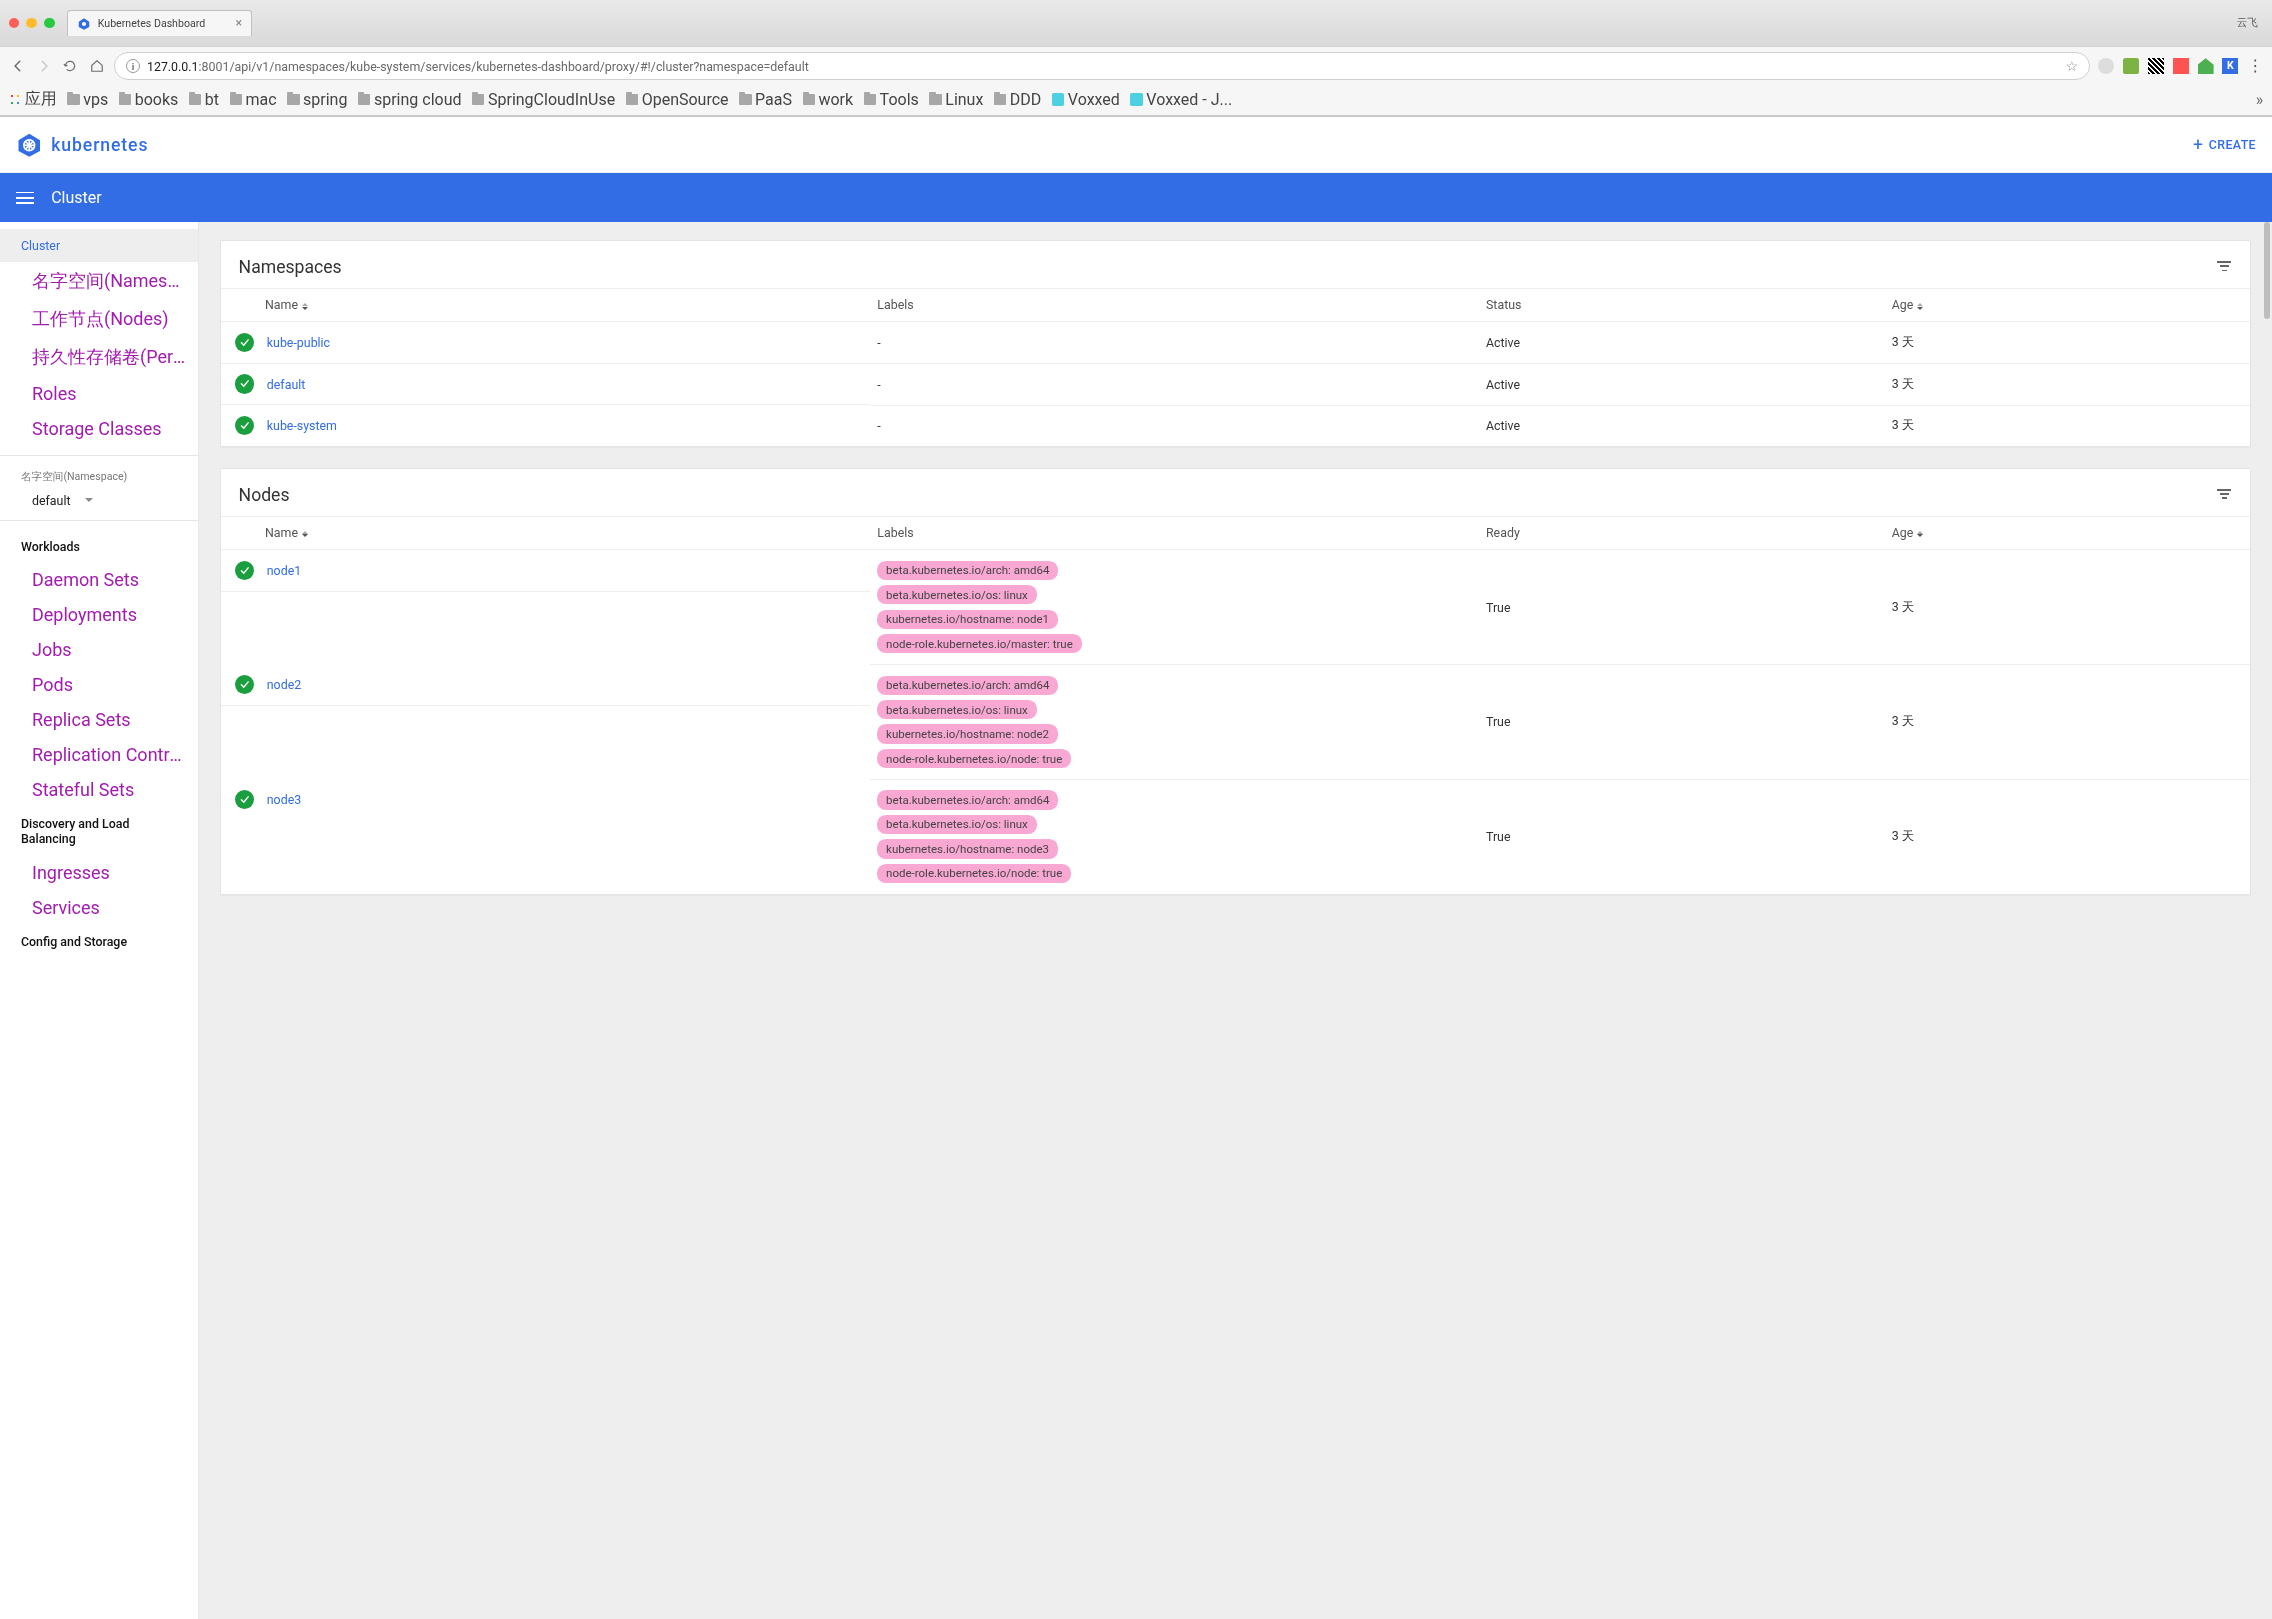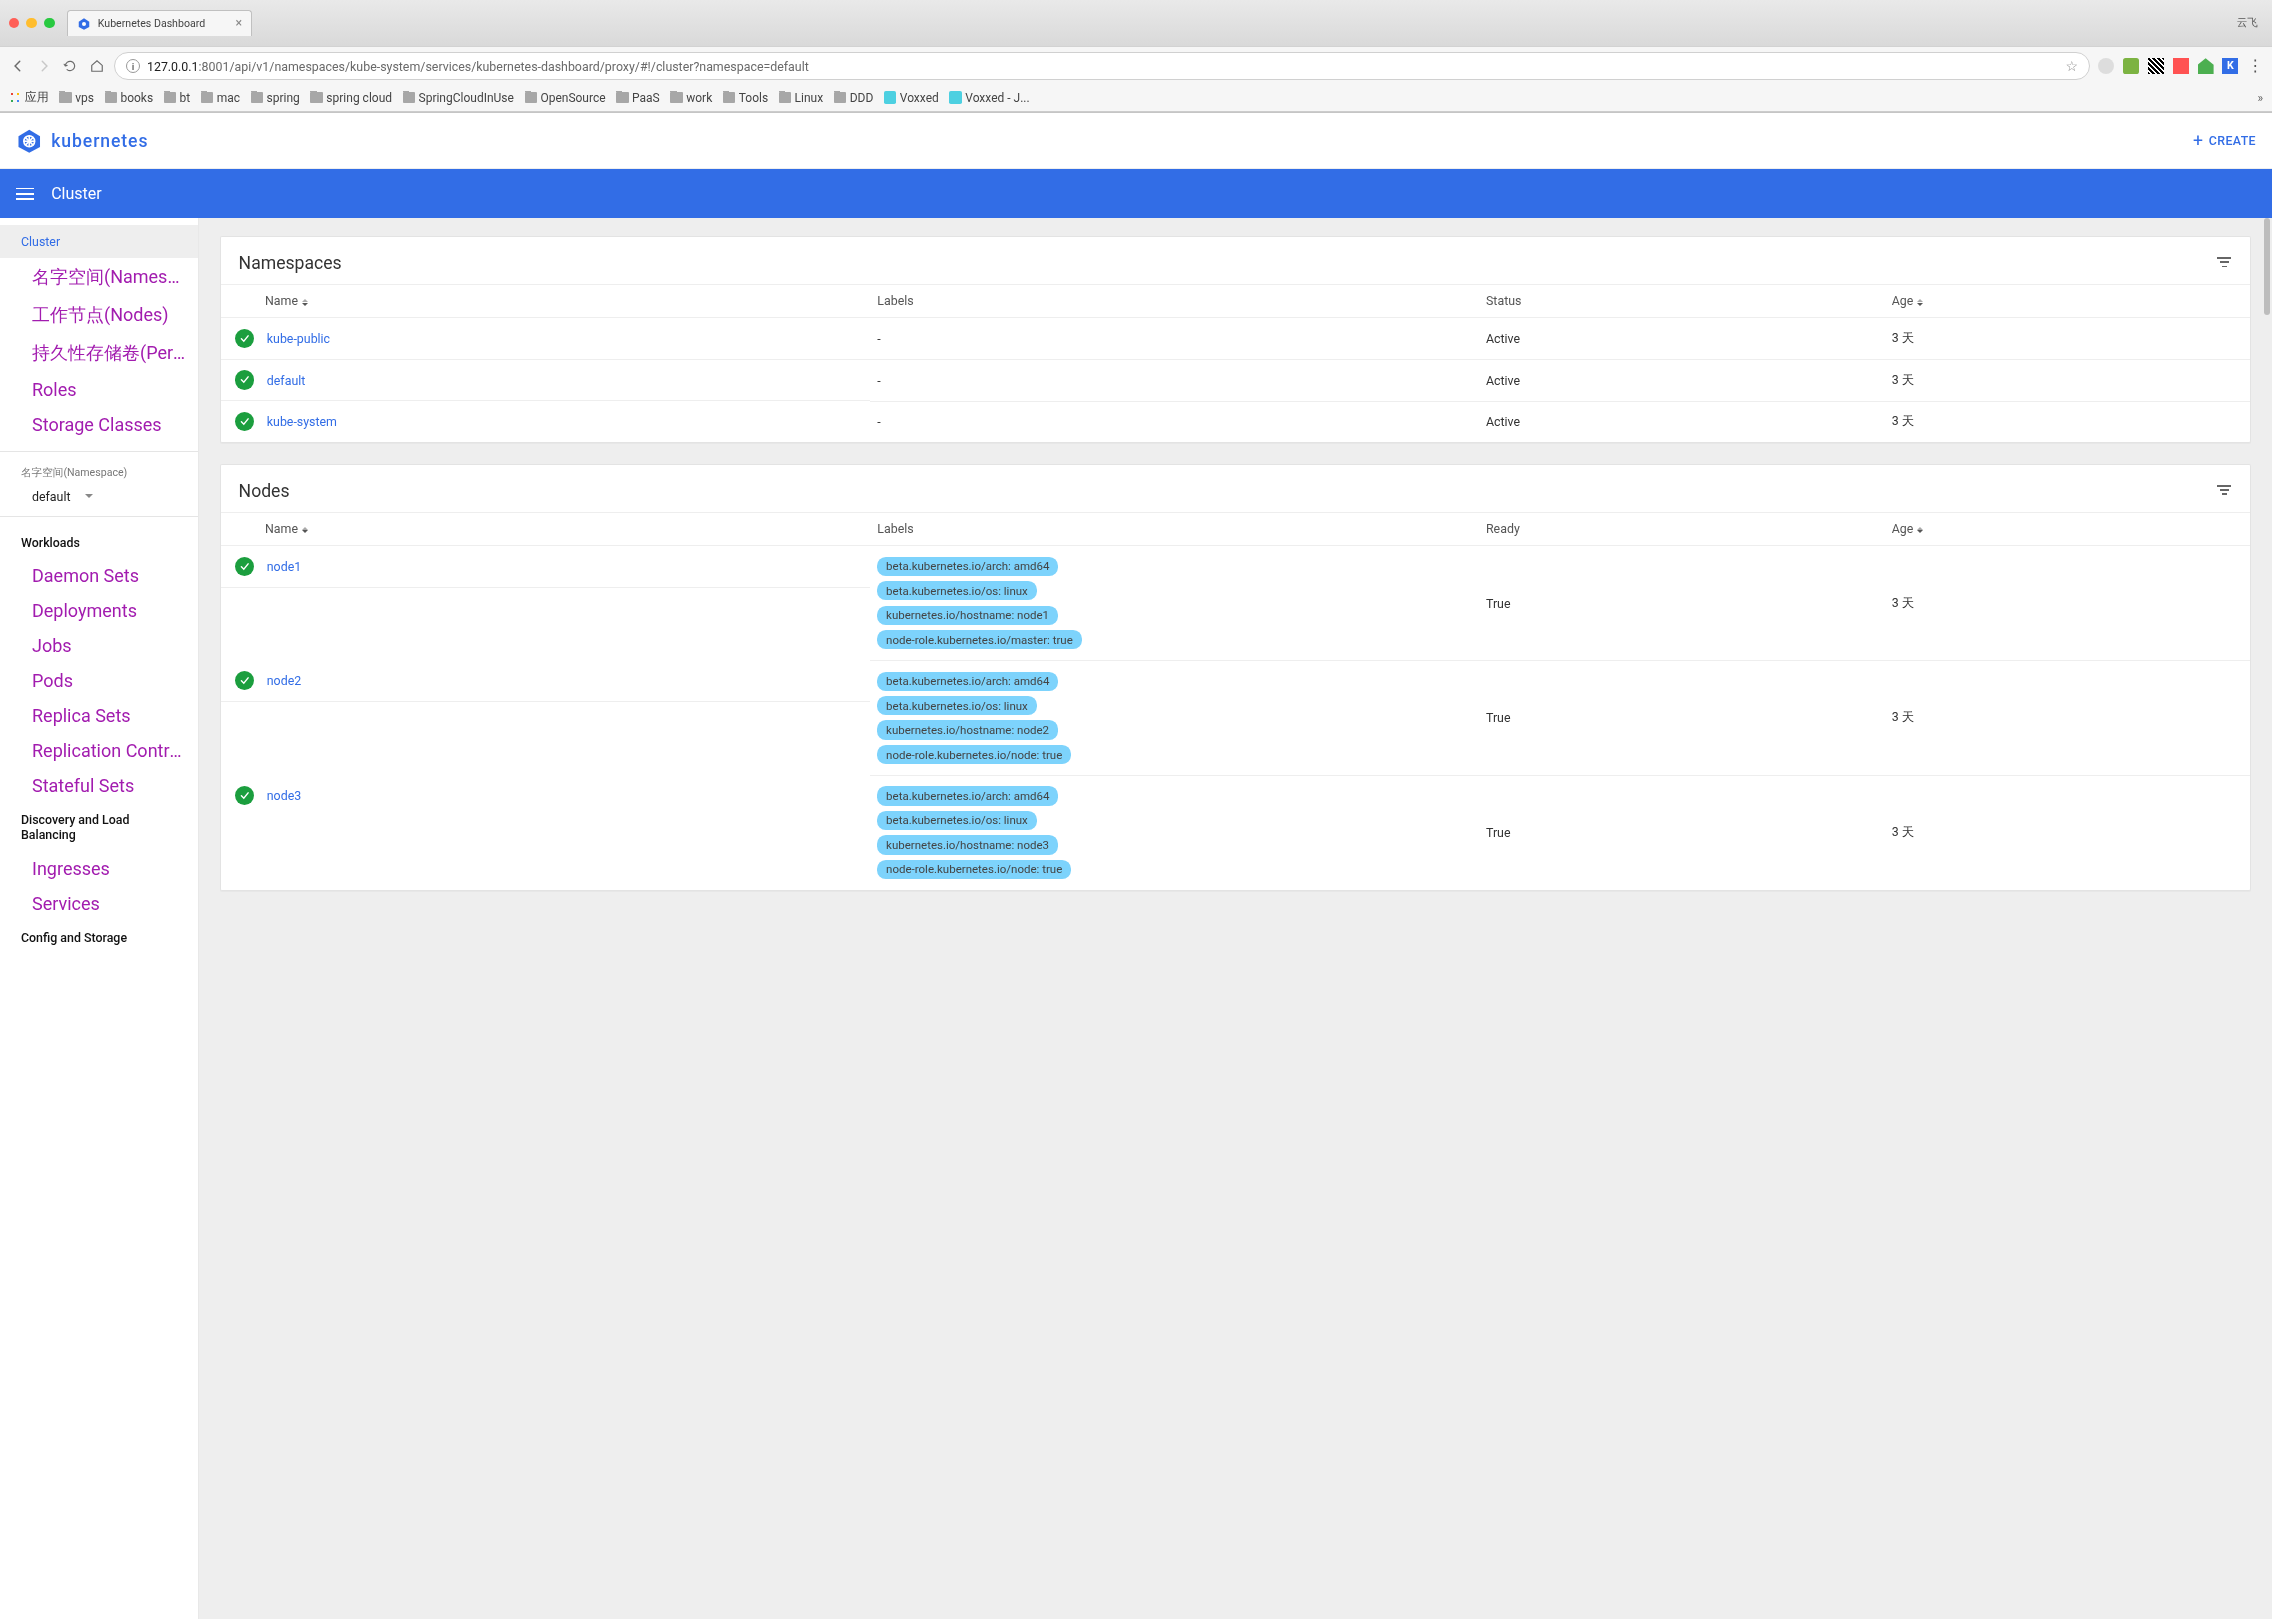--- a/index.html
+++ b/index.html
@@ -17,21 +17,21 @@
 .nav-ico { width:17.6px;height:17.6px; display:flex; align-items:center;justify-content:center; color:#6b6b6b; }
 .nav-ico.disabled { color:#bcbcbc; }
 .omnibox { flex:1; display:flex; align-items:center; gap:7px; background:#fff; border:0.9px solid #d0d0d0; border-radius:17.6px; height:28px; padding:0 10.6px; font-size:12.4px; color:#333; }
 .omnibox .info-ico { color:#717171; font-weight:bold; border:0.9px solid #999; border-radius:50%; width:14px;height:14px; display:flex;align-items:center;justify-content:center; font-size:9.7px;}
 .omnibox .host { color:#202020; }
 .omnibox .path { color:#6a6a6a; }
 .omnibox .star { margin-left:auto; color:#8a8a8a; font-size:14px;}
 .ext-icons { display:flex; gap:8.8px; align-items:center; }
 .ext-icons span { width:16px;height:16px; display:inline-block; }
 .ext-icons .dots { color:#555; font-size:16px; line-height:1; }
-.bookmark-row { display:flex; align-items:center; gap:10.6px; padding:3.5px 8.8px 5.3px; background:#f6f6f6; font-size:12px; color:#444; border-bottom:0.9px solid #ccc;}
+.bookmark-row { display:flex; align-items:center; gap:10.6px; padding:3.5px 8.8px 5.3px; background:#f6f6f6; font-size:16px; color:#444; border-bottom:0.9px solid #ccc;}
 .bookmark { display:flex; align-items:center; gap:3.5px; white-space:nowrap; }
 .folder-ico { width:12.4px;height:10.6px; background:#a7a7a7; border-radius:0.9px; position:relative; }
 .folder-ico::before { content:""; position:absolute; top:-2.6px; left:0; width:6.2px;height:2.6px; background:#a7a7a7; border-radius:0.9px 0.9px 0 0;}
 .grid-ico { width:12.4px;height:12.4px; background-image: radial-gradient(#ea4335 1.3px, transparent 1.3px), radial-gradient(#fbbc05 1.3px, transparent 1.3px), radial-gradient(#34a853 1.3px, transparent 1.3px), radial-gradient(#4285f4 1.3px, transparent 1.3px); background-size: 6.2px 6.2px; background-position: 0 0, 6.2px 0, 0 6.2px, 6.2px 6.2px; background-repeat:no-repeat;}
 .bookmark-row .chevrons { margin-left:auto; color:#666; }
 
 .app { display:flex; flex-direction:column; height: calc(100vh - 97px); }
 .app-header { height:56px; background:#fff; display:flex; align-items:center; padding:0 16px; gap:16px; border-bottom:0.9px solid #eee; }
 .k8s-logo { display:flex; align-items:center; gap:8.8px; color:#326de6; font-size:17.6px; font-weight:500; letter-spacing:0.9px;}
 .k8s-wheel { width:26.5px; height:26.5px; }
@@ -65,21 +65,21 @@
 table { width:100%; border-collapse:collapse; }
 th { text-align:left; font-size:12.4px; font-weight:400; color:#555; padding:8.8px 7px; border-top:0.9px solid #eee; border-bottom:0.9px solid #eee; white-space:nowrap;}
 th.name-col { padding-left:44px; }
 td { padding:10.6px 7px; border-bottom:0.9px solid #eee; font-size:12.4px; color:#333; vertical-align:middle; }
 tr:last-child td { border-bottom:none; }
 td.name-cell { display:flex; align-items:center; gap:12.4px; padding-left:14px;}
 td.name-cell a { color:#326de6; text-decoration:none; cursor:pointer;}
 .ok-badge { width:19.4px;height:19.4px; border-radius:50%; background:#1b9e3e; display:flex; align-items:center; justify-content:center; }
 .ok-badge svg { width:11.5px;height:11.5px; }
 .labels-cell { display:flex; flex-wrap:wrap; gap:5.3px; max-width:282px; }
-.chip { background:#7dd3fc; border-radius:8.8px; padding:2.6px 8.8px; font-size:11.5px; color:#444; white-space:nowrap;}
+.chip { background:#f9a8d4; border-radius:8.8px; padding:2.6px 8.8px; font-size:11.5px; color:#444; white-space:nowrap;}
 .sort-arrows { display:inline-flex; flex-direction:column; margin-left:3.5px; vertical-align:middle; }
 .sort-arrows span { width:0;height:0;border-left:3.5px solid transparent;border-right:3.5px solid transparent; }
 .sort-arrows .up { border-bottom:3.5px solid #aaa; margin-bottom:0.9px;}
 .sort-arrows .dn { border-top:3.5px solid #555;}
 .scrolltrack { position:absolute; right:0; top:0; bottom:0; width:8.8px; }
 .scrollthumb { position:absolute; right:1.8px; top:0; width:6.2px; height:97px; background:#bdbdbd; border-radius:3.5px;}
 </style>
 </head>
 <body>
 

